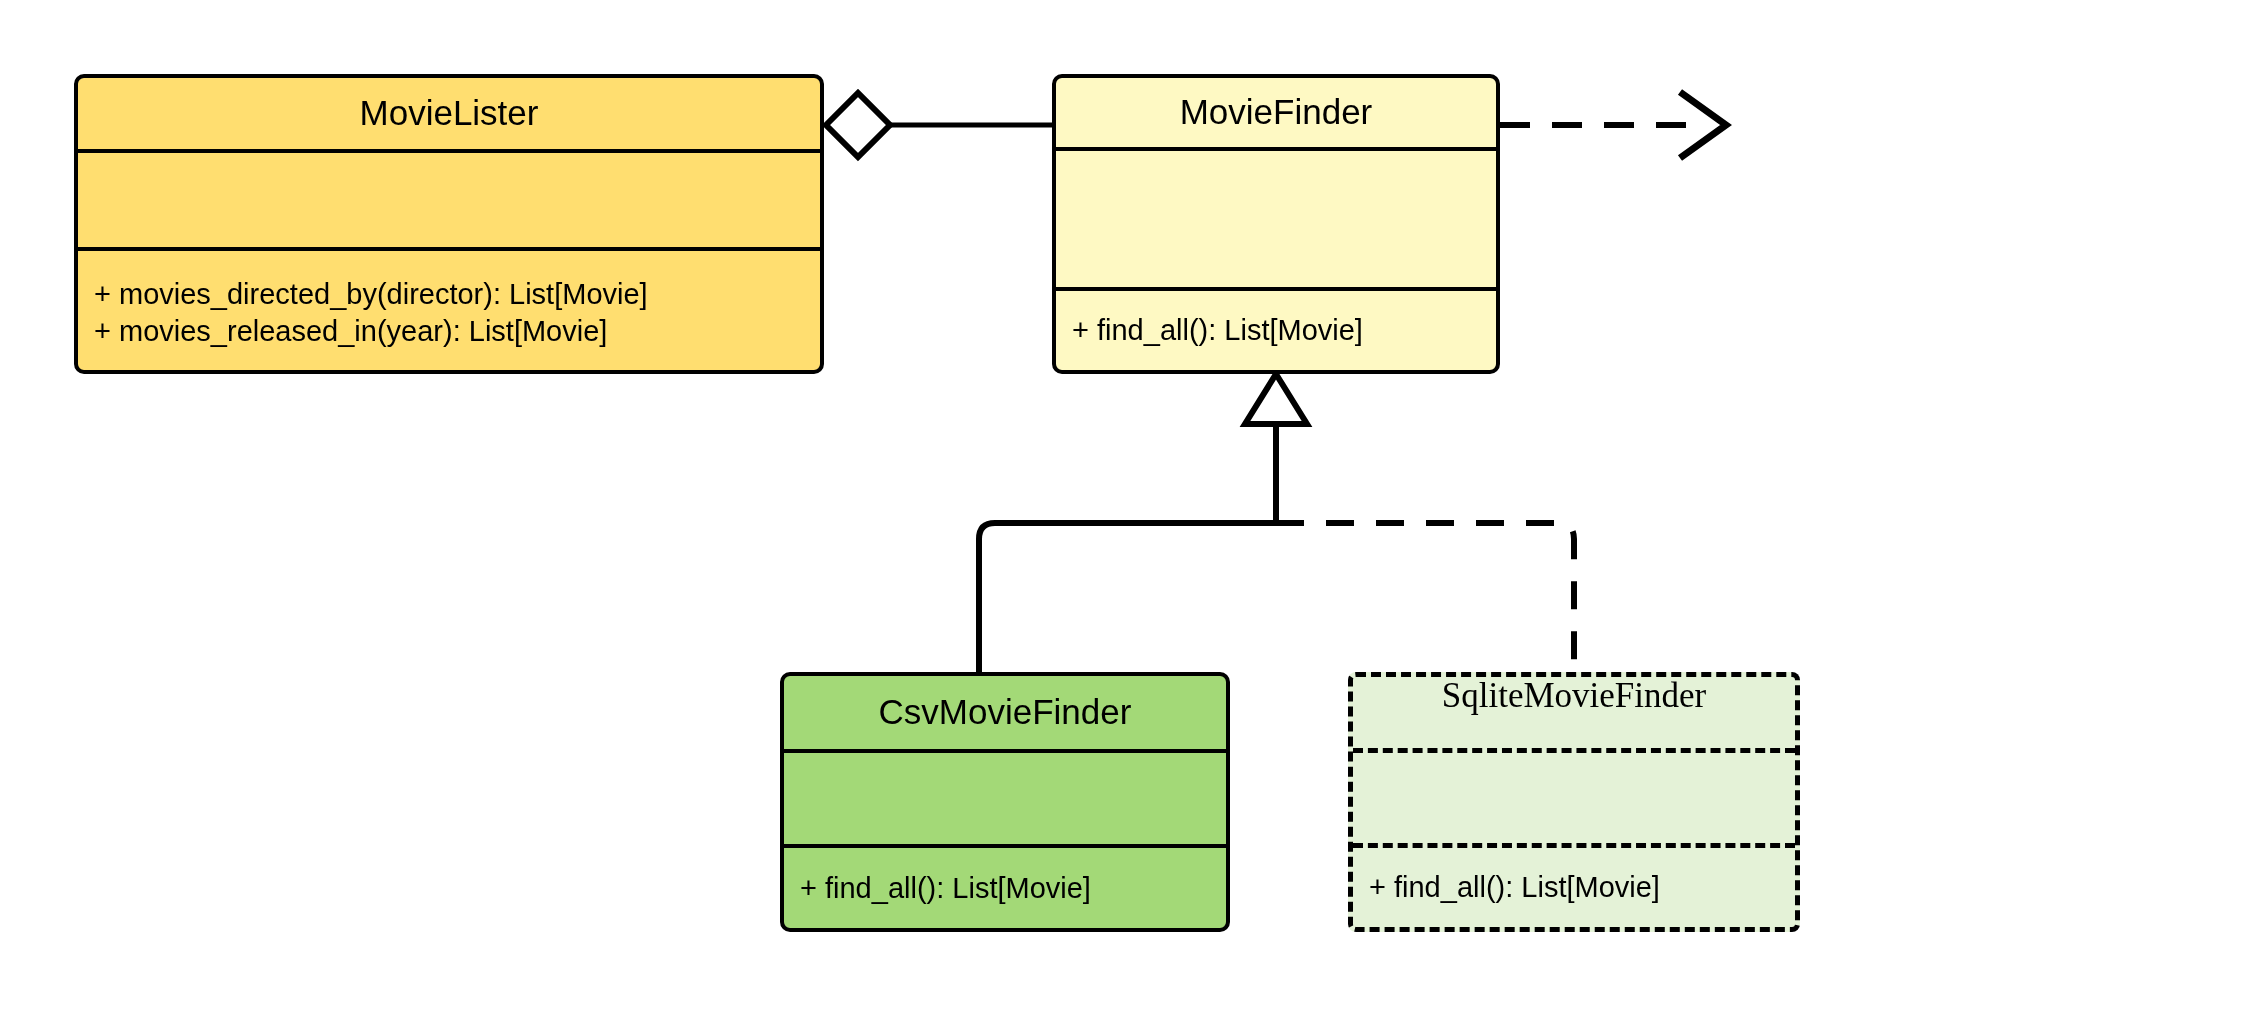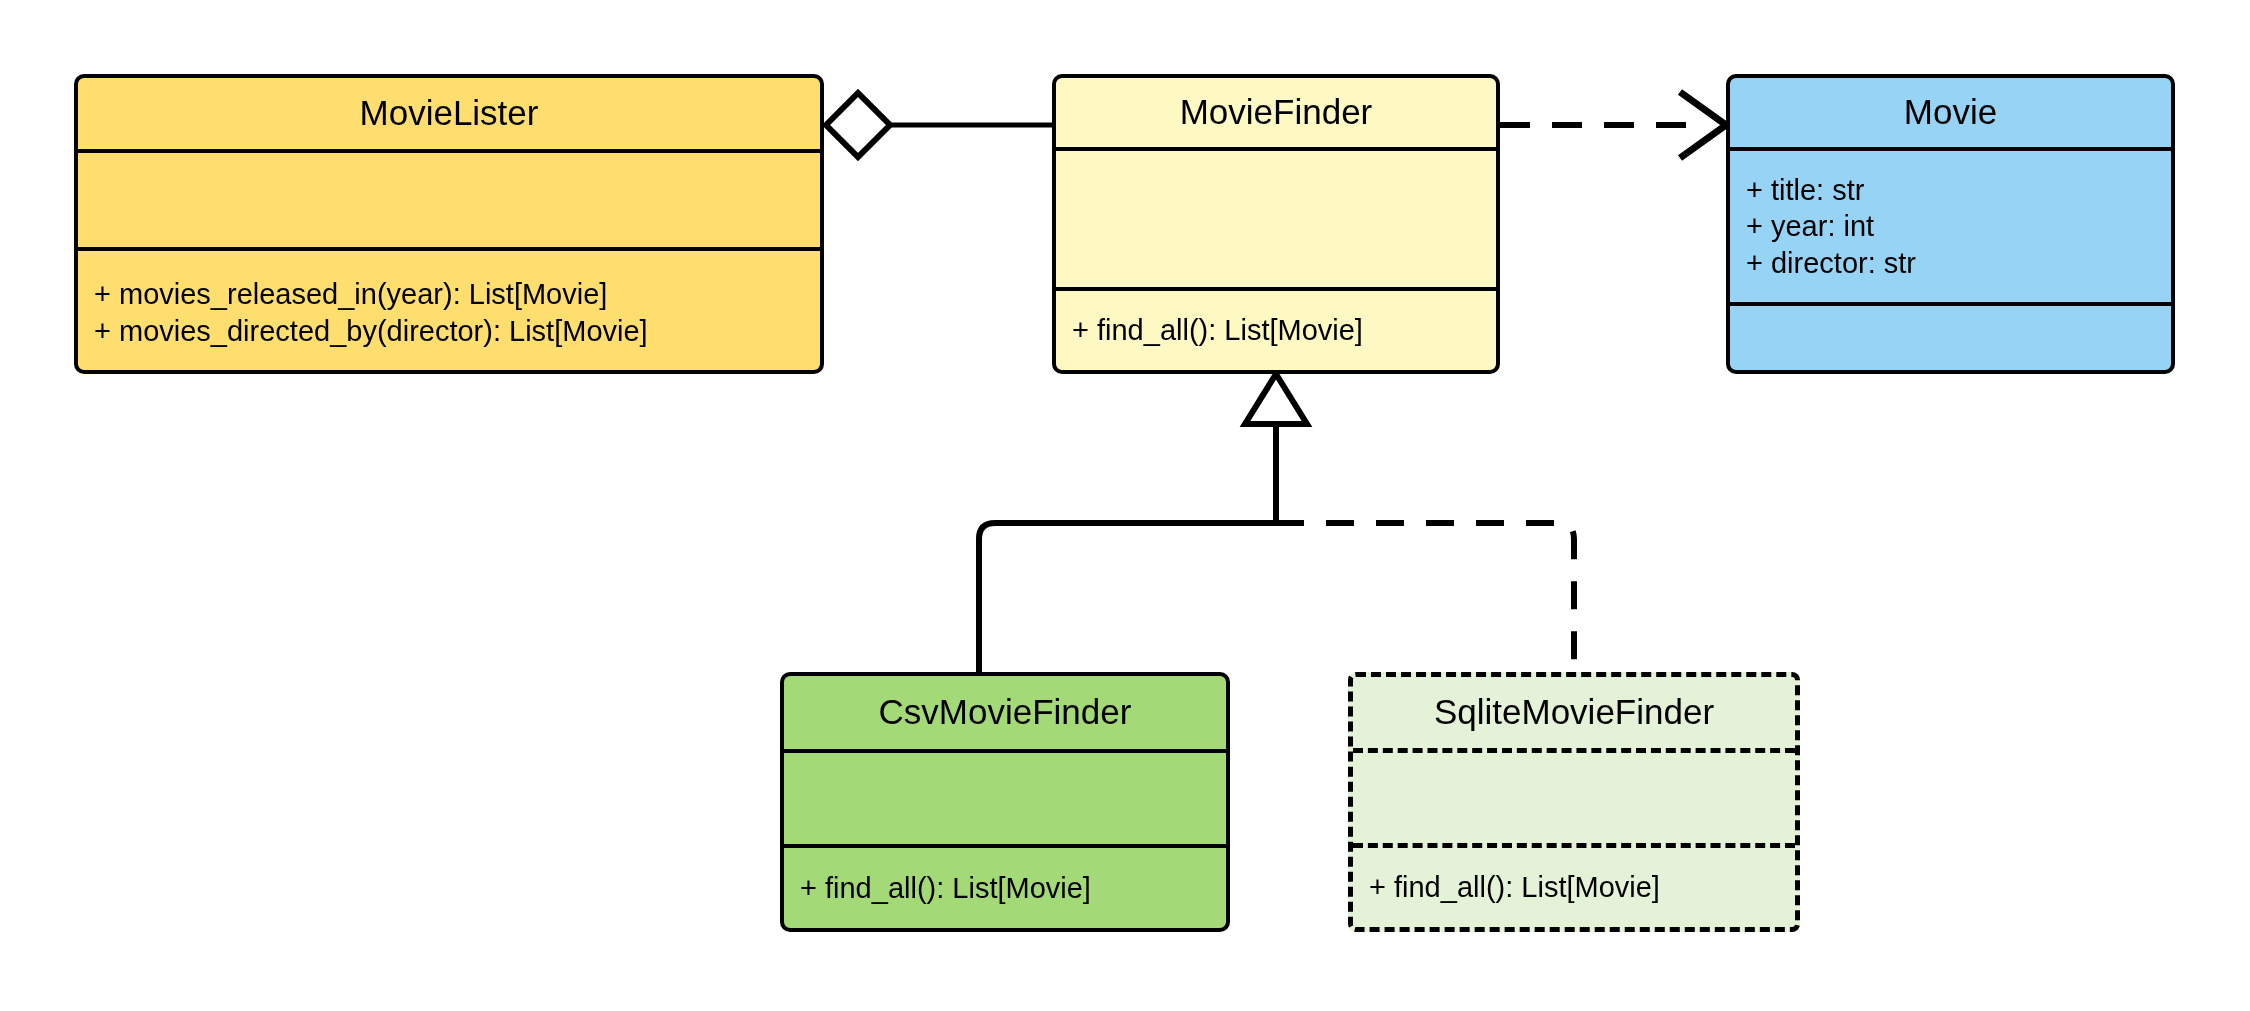--- a/index.html
+++ b/index.html
@@ -95,59 +95,48 @@
       <path d="M 1276 523 L 1558 523 Q 1574 523 1574 539 L 1574 672" fill="none" stroke="#000000" stroke-width="6" stroke-dasharray="28,22" stroke-linecap="butt" stroke-linejoin="round"></path>
     </g>
   </svg>
 
   <div class="uml-class" style="left:74px; top:74px; width:750px; height:300px; background:#FFDE70;">
     <div class="compartment" style="height:71px; display:flex; align-items:center; justify-content:center;">
       <div class="class-name">MovieLister</div>
     </div>
     <div class="compartment divided" style="height:98px;"></div>
     <div class="compartment divided member-list" style="height:127px; display:flex; flex-direction:column; justify-content:center;">
+      <div class="member">+ movies_directed_by(director): List[Movie]</div>
       <div class="member">+ movies_released_in(year): List[Movie]</div>
-      <div class="member">+ movies_directed_by(director): List[Movie]</div>
     </div>
   </div>
 
   <div class="uml-class" style="left:1052px; top:74px; width:448px; height:300px; background:#fef9c3;">
     <div class="compartment" style="height:69px; display:flex; align-items:center; justify-content:center;">
       <div class="class-name">MovieFinder</div>
     </div>
     <div class="compartment divided" style="height:140px;"></div>
     <div class="compartment divided member-list" style="height:83px; display:flex; flex-direction:column; justify-content:center;">
       <div class="member">+ find_all(): List[Movie]</div>
     </div>
   </div>
 
-  <div class="uml-class" style="left:1726px; top:74px; width:449px; height:300px; background:#96D3F5;">
-    <div class="compartment" style="height:69px; display:flex; align-items:center; justify-content:center;">
-      <div class="class-name">Movie</div>
-    </div>
-    <div class="compartment divided member-list" style="height:155px; display:flex; flex-direction:column; justify-content:center;">
-      <div class="member">+ title: str</div>
-      <div class="member">+ year: int</div>
-      <div class="member">+ director: str</div>
-    </div>
-    <div class="compartment divided" style="height:68px;"></div>
-  </div>
 
   <div class="uml-class" style="left:750px; top:672px; width:450px; height:260px; background:#A3D977;margin-left:30px;">
     <div class="compartment" style="height:73px; display:flex; align-items:center; justify-content:center;">
       <div class="class-name">CsvMovieFinder</div>
     </div>
     <div class="compartment divided" style="height:95px;"></div>
     <div class="compartment divided member-list" style="height:84px; display:flex; flex-direction:column; justify-content:center;">
       <div class="member">+ find_all(): List[Movie]</div>
     </div>
   </div>
 
   <div class="uml-class dashed" style="left:1348px; top:672px; width:452px; height:260px; background:#E4F2D7;">
-    <div class="compartment" style="height:71px; display:flex; align-items:center; justify-content:center;">
+    <div class="compartment" style="height:71px; display:flex; align-items:flex-start; justify-content:center;font-family:Liberation Serif, serif;">
       <div class="class-name">SqliteMovieFinder</div>
     </div>
     <div class="compartment divided" style="height:95px;"></div>
     <div class="compartment divided member-list" style="height:83px; display:flex; flex-direction:column; justify-content:center;">
       <div class="member">+ find_all(): List[Movie]</div>
     </div>
   </div>
 
 </div>
 

